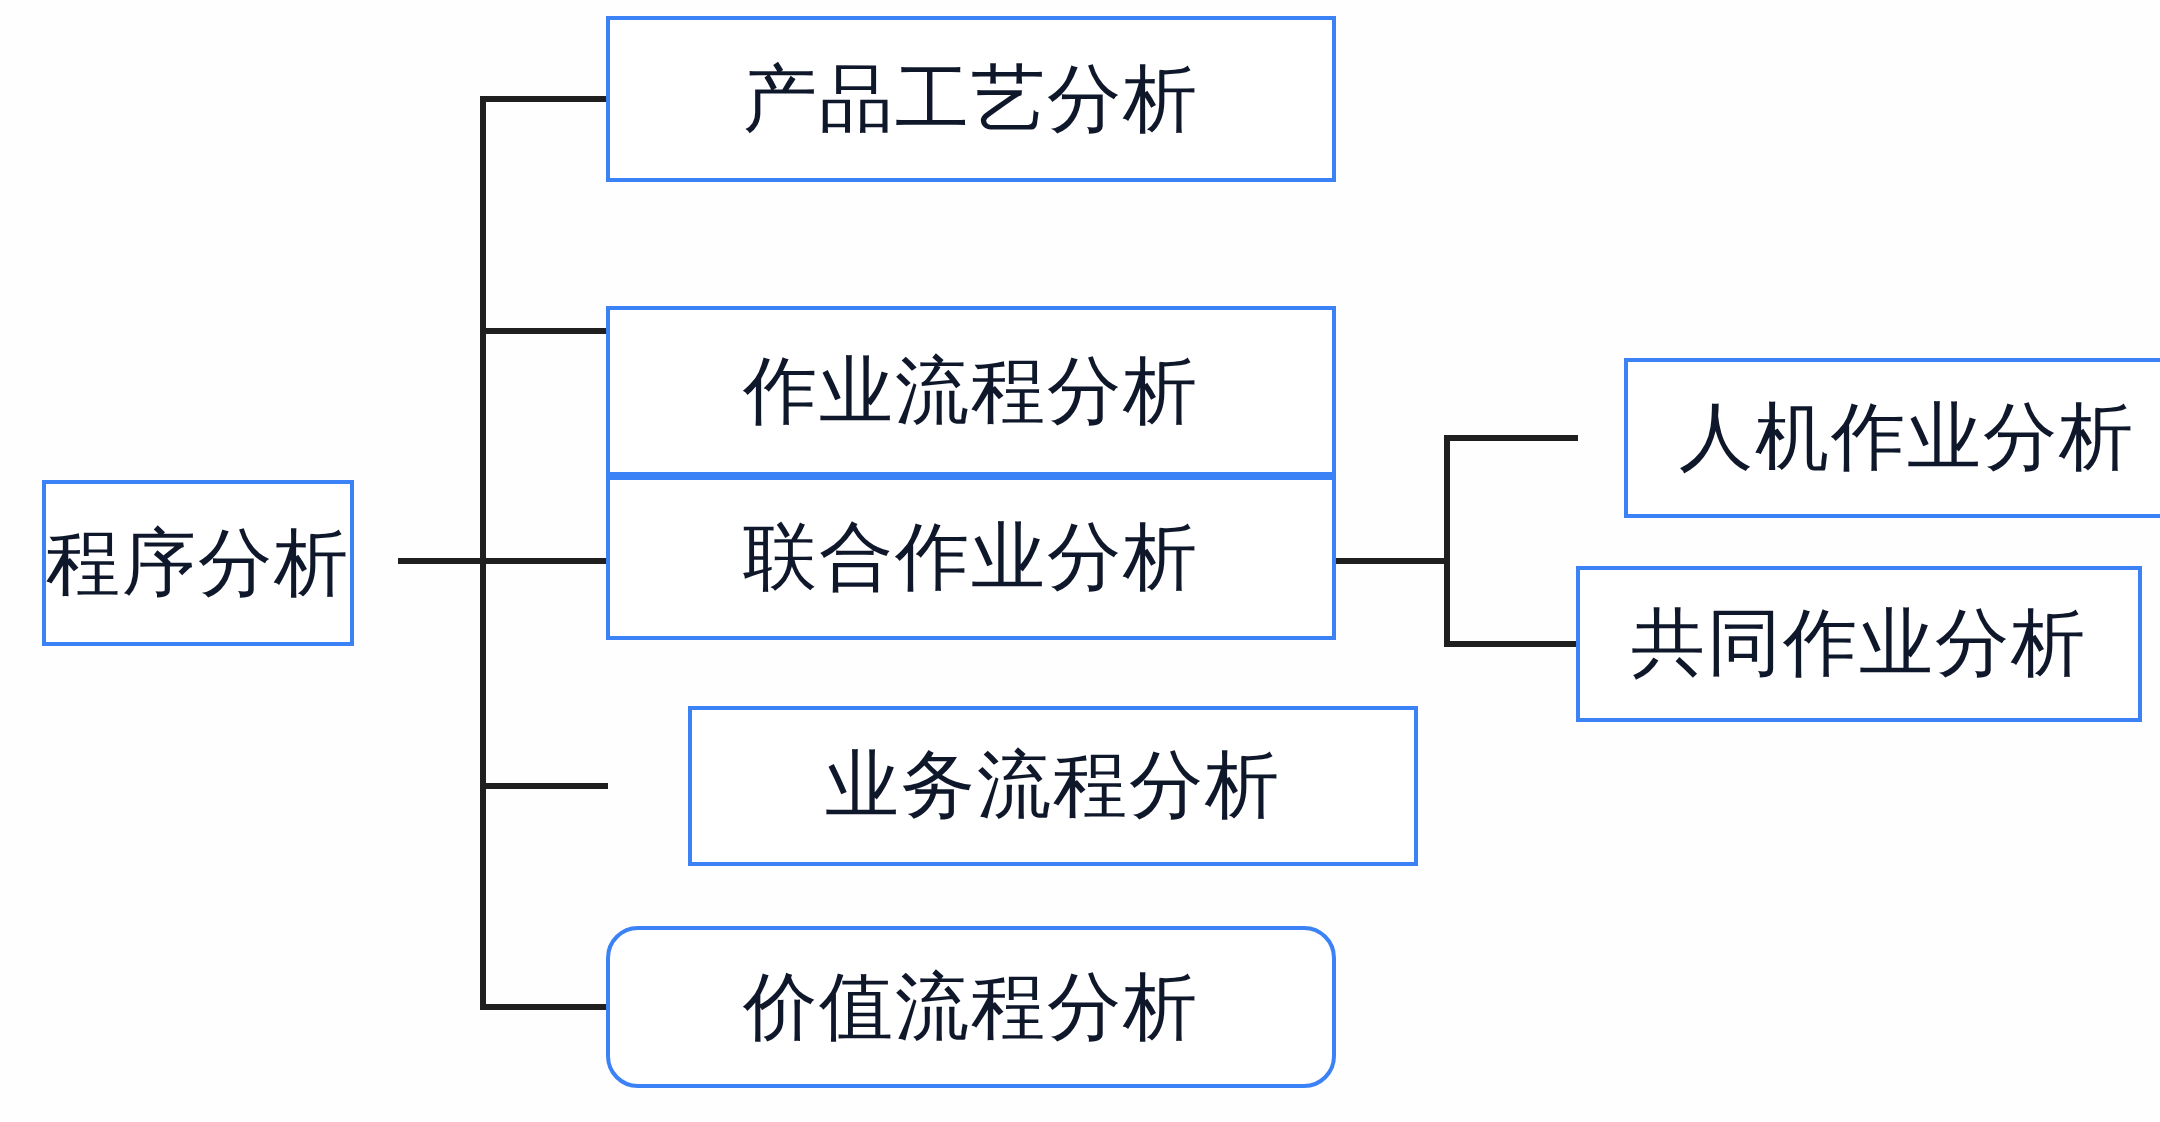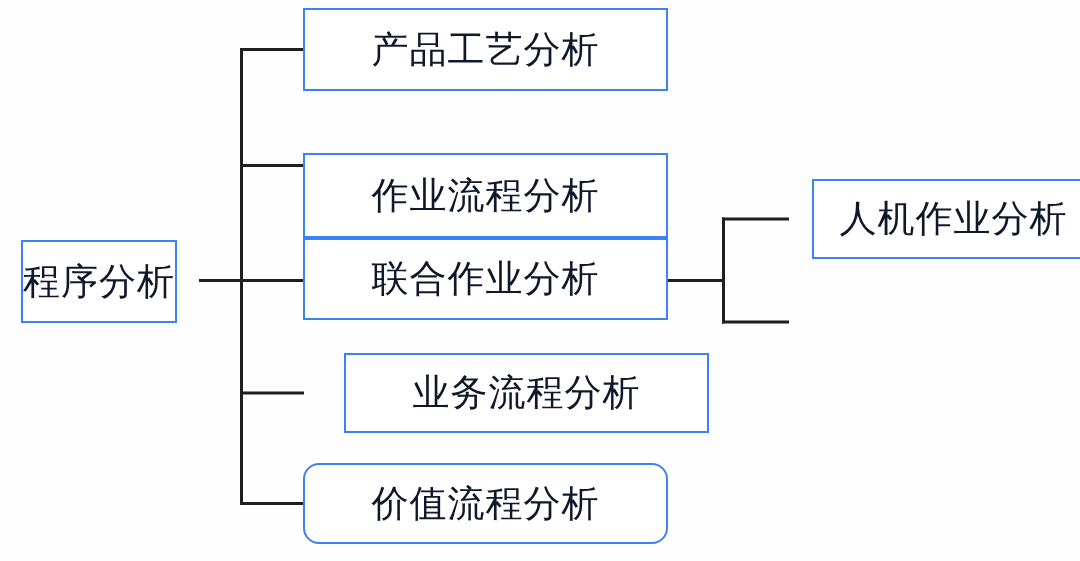--- a/index.html
+++ b/index.html
@@ -91,14 +91,17 @@
   </div>
 
   <div class="node n-c4">
     <span>价值流程分析</span>
   </div>
 
   <div class="node n-g0">
     <span>人机作业分析</span>
   </div>
 
+  <div class="node n-g1">
+    <span>共同作业分析</span>
+  </div>
 
 </div>
 
 </body></html>

